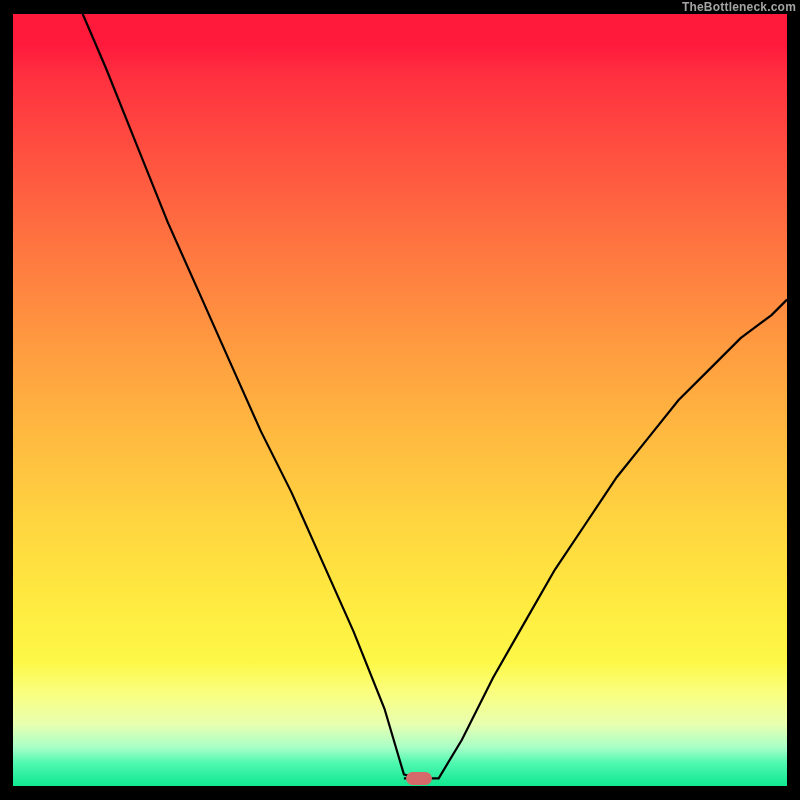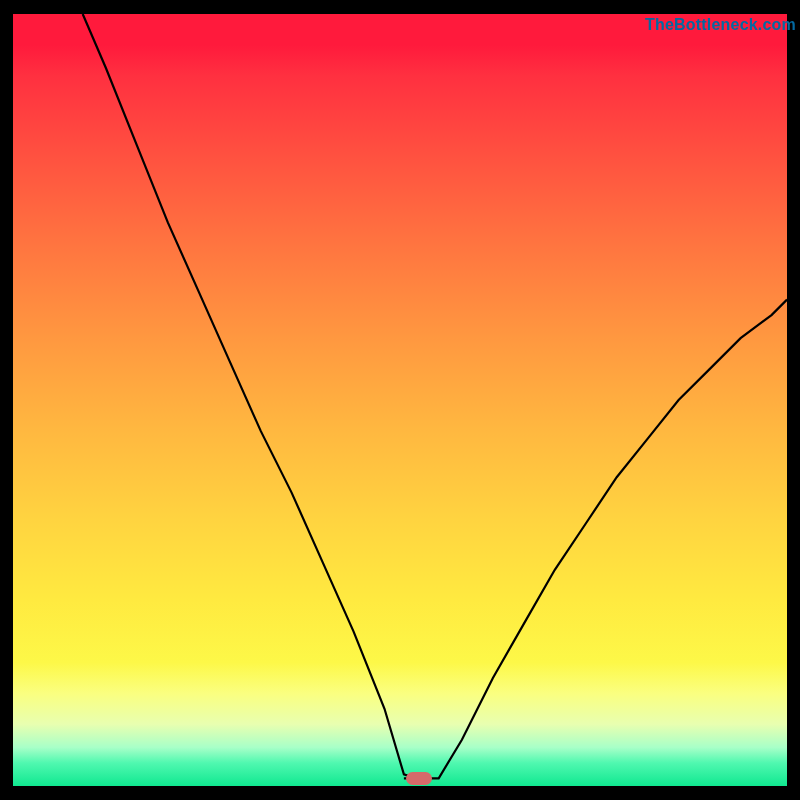--- a/index.html
+++ b/index.html
@@ -41,26 +41,26 @@
   }
   .marker {
     position: absolute;
     width: 26px;
     height: 13px;
     background: #d66a6a;
     border-radius: 7px;
   }
   .branding {
     position: absolute;
-    top: 16px;
+    top: 0px;
     right: 4px;
     font-family: Arial, Helvetica, sans-serif;
-    font-size: 16px;
+    font-size: 12px;
     font-weight: 600;
-    color: #0369a1;
+    color: #a3a3a3;
     letter-spacing: 0.2px;
   }
 </style>
 </head>
 <body>
 
 <div class="plot-area">
   <svg class="curve" viewBox="0 0 774 772" preserveAspectRatio="none">
     <path fill="none" stroke="#000" stroke-width="2.2" d="M 69.7 0.0 L 92.9 54.0 L 123.8 131.2 L 154.8 208.4 L 185.8 277.9 L 216.7 347.4 L 247.7 416.9 L 278.6 478.6 L 309.6 548.1 L 340.6 617.6 L 371.5 694.8 L 390.9 760.4 L 402.5 764.3 L 390.9 764.3 L 425.7 764.3 L 425.7 764.3 L 448.9 725.7 L 479.9 663.9 L 510.8 609.9 L 541.8 555.8 L 572.8 509.5 L 603.7 463.2 L 634.7 424.6 L 665.6 386.0 L 696.6 355.1 L 727.6 324.2 L 758.5 301.1 L 774.0 285.6 "></path>
   </svg>

